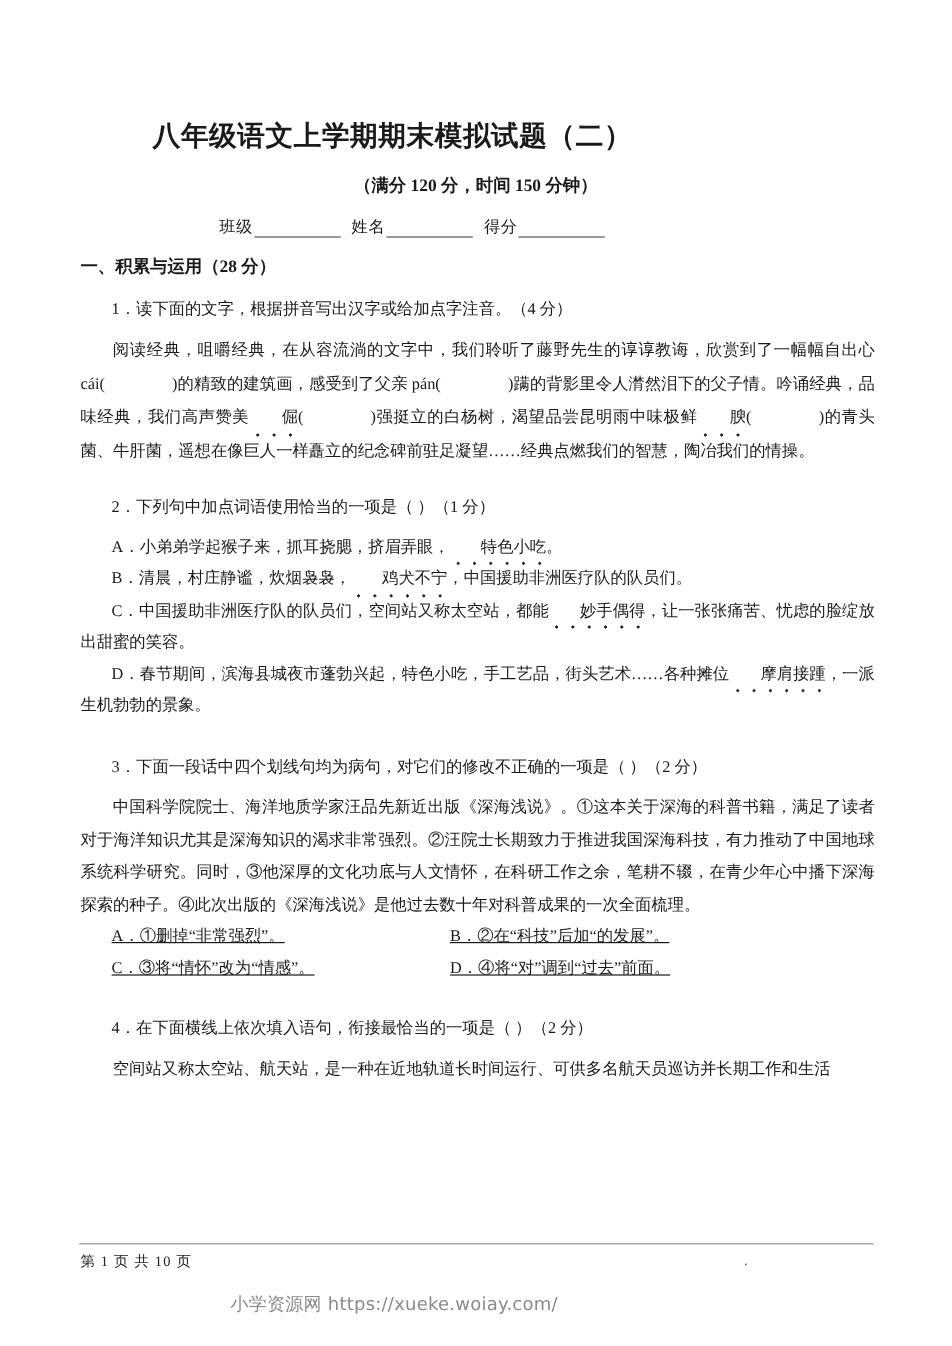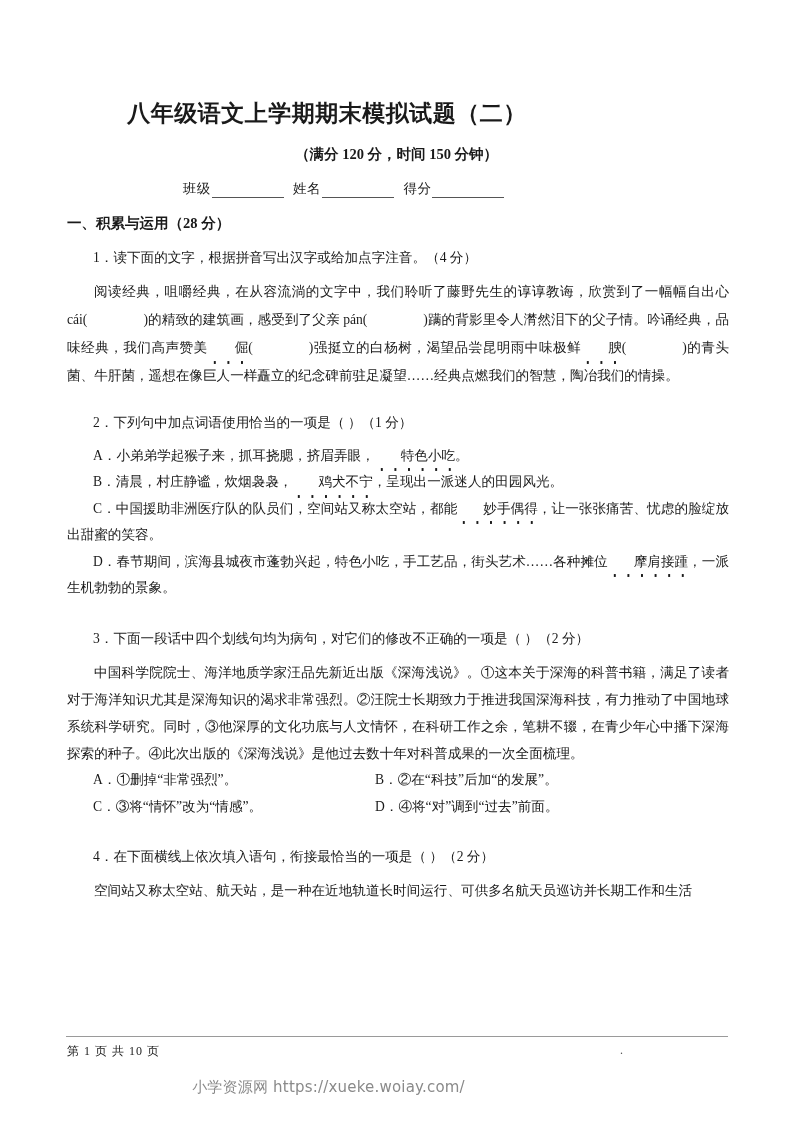--- a/index.html
+++ b/index.html
@@ -124,21 +124,21 @@
     width: 56px;
   }
 
   
   .opt-row {
     font-size: 13.6px;
     line-height: 1.95;
     display: flex;
     padding-left: 26px;
   }
-  .opt-row > span { display: block; }
+  .opt-row > span { display: block; text-decoration: underline; }
   .opt-col-a { width: 282px; }
 
   
   .footer-rule {
     position: absolute;
     left: 66px;
     top: 1036px;
     width: 662px;
     border-top: 1px solid #9a9a9a;
   }
@@ -188,21 +188,21 @@
 
     <div class="sec-head">一、积累与运用（28 分）</div>
 
     <div class="q-stem">1．读下面的文字，根据拼音写出汉字或给加点字注音。（4 分）</div>
     <div class="para"><span>阅读经典，咀嚼经典，在从容流淌的文字中，我们聆听了藤野先生的谆谆教诲，欣赏到了一幅幅自出心 cái(</span><span class="fill"></span><span>)的精致的建筑画，感受到了父亲 pán(</span><span class="fill"></span><span>)蹒的背影里令人潸然泪下的父子情。吟诵经典，品味经典，我们高声赞美</span><span class="dotted">倔</span><span>(</span><span class="fill"></span><span>)强挺立的白杨树，渴望品尝昆明雨中味极鲜</span><span class="dotted">腴</span><span>(</span><span class="fill"></span><span>)的青头菌、牛肝菌，遥想在像巨人一样矗立的纪念碑前驻足凝望……经典点燃我们的智慧，陶冶我们的情操。</span></div>
 
     <div class="gap-md"></div>
 
     <div class="q-stem"><span>2．下列句中加点词语使用恰当的一项是（      ）（1 分）</span></div>
     <div class="opt"><span>A．小弟弟学起猴子来，抓耳挠腮，挤眉弄眼，</span><span class="dotted">特色小吃</span><span>。</span></div>
-    <div class="opt"><span>B．清晨，村庄静谧，炊烟袅袅，</span><span class="dotted">鸡犬不宁</span><span>，呈现出一派迷人的田园风光。</span></div>
+    <div class="opt"><span>B．清晨，村庄静谧，炊烟袅袅，</span><span class="dotted">鸡犬不宁</span><span>，中国援助非洲医疗队的队员们。</span></div>
     <div class="opt"><span>C．中国援助非洲医疗队的队员们，空间站又称太空站，都能</span><span class="dotted">妙手偶得</span><span>，让一张张痛苦、忧虑的脸绽放出甜蜜的笑容。</span></div>
     <div class="opt"><span>D．春节期间，滨海县城夜市蓬勃兴起，特色小吃，手工艺品，街头艺术……各种摊位</span><span class="dotted">摩肩接踵</span><span>，一派生机勃勃的景象。</span></div>
 
     <div class="gap-lg"></div>
 
     <div class="q-stem">3．下面一段话中四个划线句均为病句，对它们的修改不正确的一项是（      ）（2 分）</div>
     <div class="para tight">中国科学院院士、海洋地质学家汪品先新近出版《深海浅说》。①这本关于深海的科普书籍，满足了读者对于海洋知识尤其是深海知识的渴求非常强烈。②汪院士长期致力于推进我国深海科技，有力推动了中国地球系统科学研究。同时，③他深厚的文化功底与人文情怀，在科研工作之余，笔耕不辍，在青少年心中播下深海探索的种子。④此次出版的《深海浅说》是他过去数十年对科普成果的一次全面梳理。</div>
     <div class="opt-row">
       <span class="opt-col-a">A．①删掉“非常强烈”。</span>
       <span>B．②在“科技”后加“的发展”。</span>

